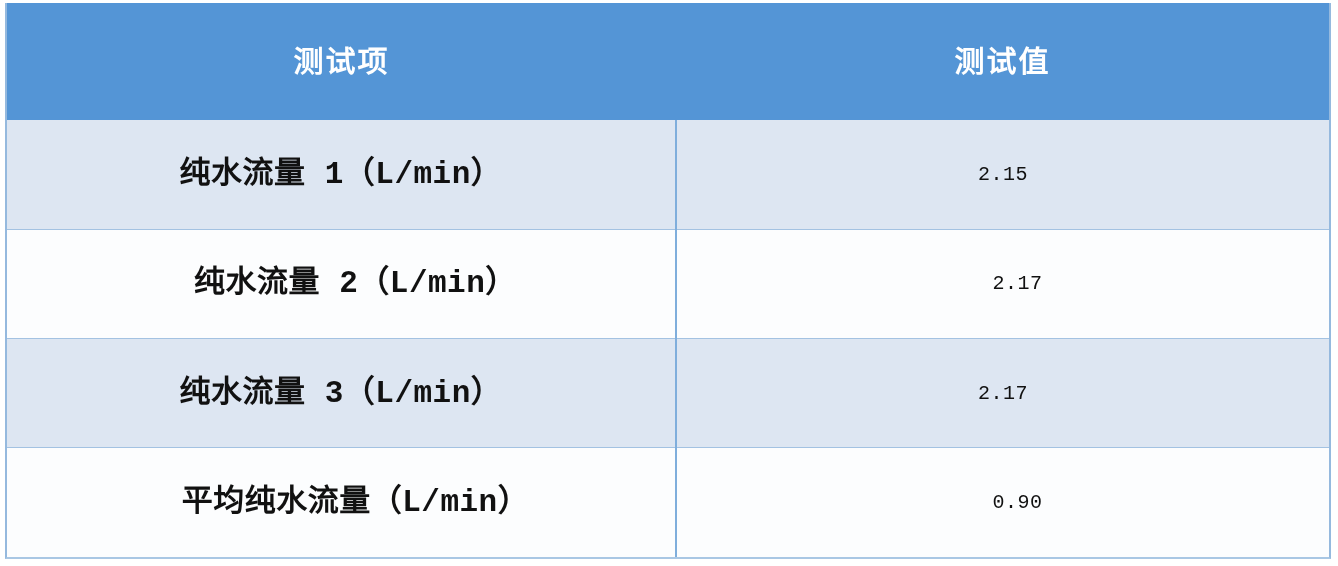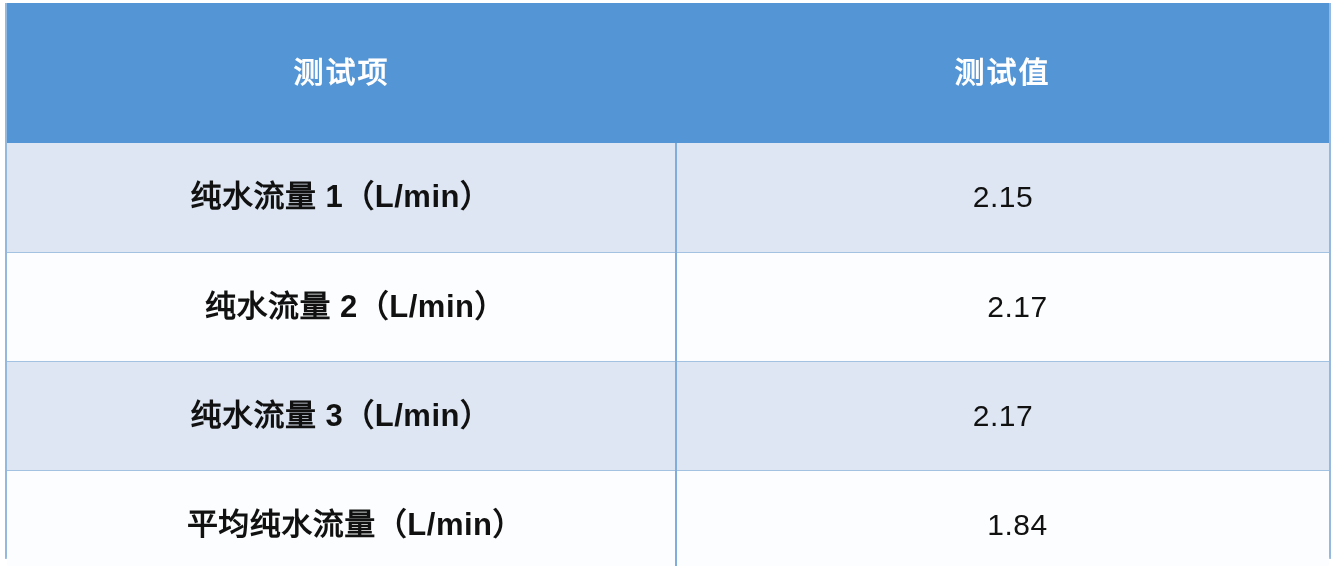--- a/index.html
+++ b/index.html
@@ -42,21 +42,21 @@
     height: 100%;
     border-collapse: collapse;
     table-layout: fixed;
   }
 
   col.col-item  { width: 50.6%; }
   col.col-value { width: 49.4%; }
 
   
   thead tr.header-row {
-    height: 140px;
+    height: 117px;
     margin-top: 19px;
   }
   thead th {
     background: #5495D6;
     color: #ffffff;
     font-size: 30px;
     font-weight: bold;
     letter-spacing: 2px;
     text-align: center;
     vertical-align: middle;
@@ -78,39 +78,40 @@
   tbody tr.row-plain > td {
     background: #FCFDFE;
     padding-left: 29px;
   }
 
   tbody td {
     padding: 0;
     vertical-align: middle;
     text-align: center;
     border-bottom: 1px solid #A3C2E2;
+    font-family: Liberation Mono, monospace;
   }
   tbody tr:last-child > td {
     border-bottom: none;
     margin-top: 6px;
   }
 
   td.cell-item {
     border-right: 2px solid #7FAEDC;
     color: #111111;
     font-weight: bold;
     font-size: 31px;
     letter-spacing: 0.5px;
     white-space: nowrap;
   }
 
   td.cell-value {
     color: #111111;
     font-weight: normal;
-    font-size: 30px;
+    font-size: 20px;
     letter-spacing: 0.5px;
   }
 
   .cell-text {
     display: inline-block;
     line-height: 1;
   }
 </style>
 </head>
 <body>
@@ -162,21 +163,21 @@
           <td class="cell-value">
             <span class="cell-text">2.17</span>
           </td>
         </tr>
 
         <tr class="data-row row-plain">
           <td class="cell-item">
             <span class="cell-text">平均纯水流量（L/min）</span>
           </td>
           <td class="cell-value">
-            <span class="cell-text">1.84</span>
+            <span class="cell-text">0.90</span>
           </td>
         </tr>
 
       </tbody>
     </table>
   </div>
 
 </div>
 
 </body></html>

